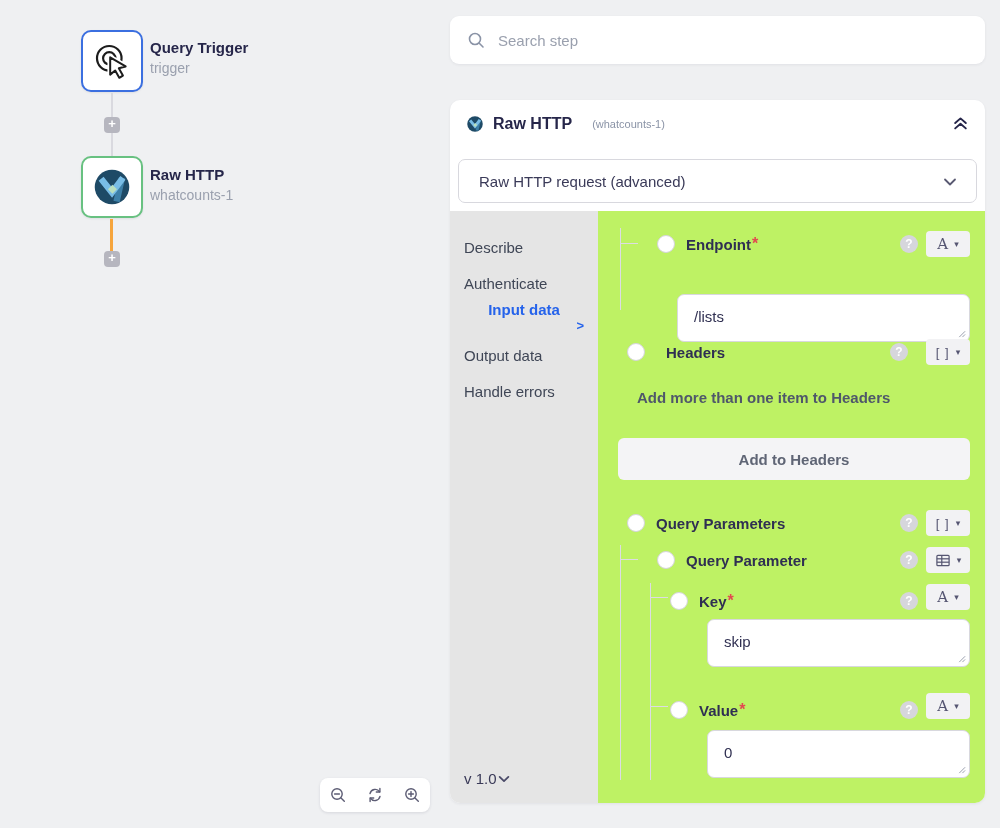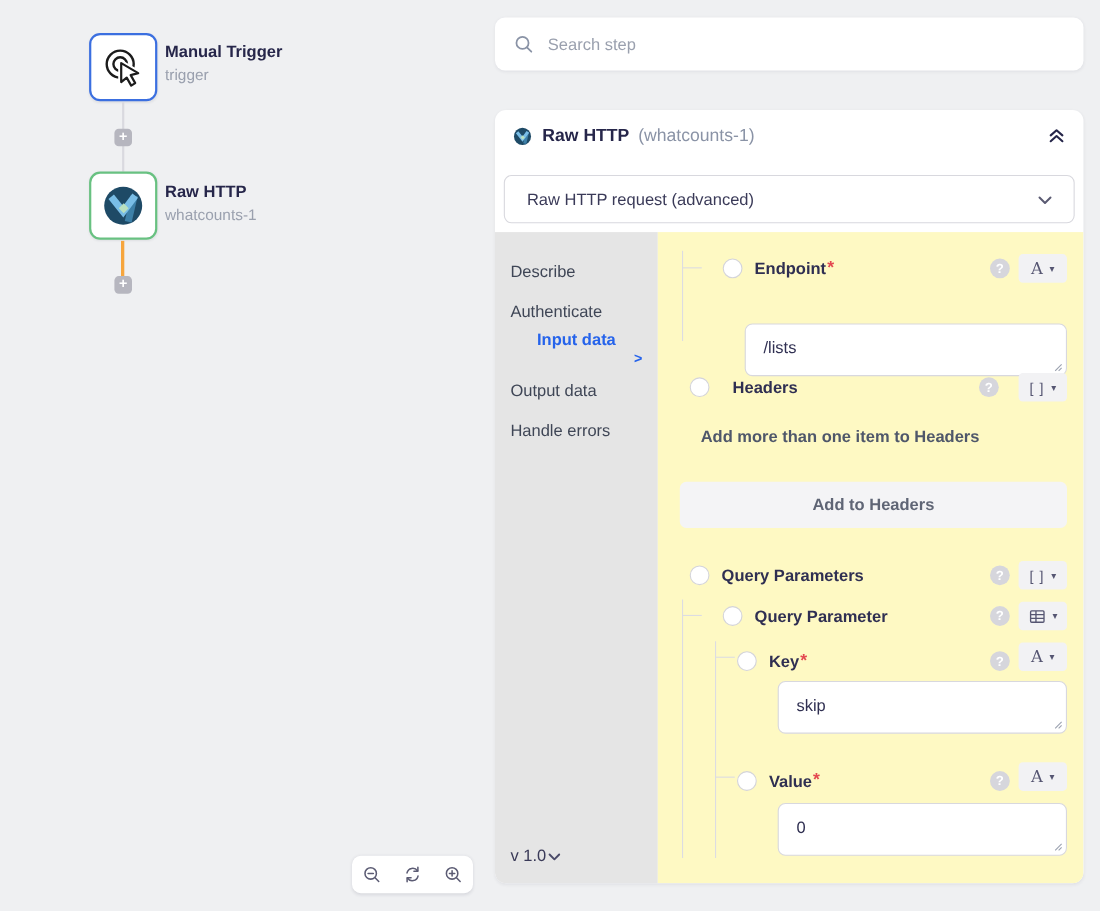--- a/index.html
+++ b/index.html
@@ -47,38 +47,38 @@
   }
   .search-input::placeholder { color:#9aa0ae; }
 
   .main-card {
     position:absolute; left:450px; top:100px; width:535px; height:703px;
     background:#fff; border-radius:10px; box-shadow:0 1px 3px rgba(40,40,70,.07);
     display:flex; flex-direction:column; overflow:hidden;
   }
   .panel-header { height:47px; display:flex; align-items:center; padding:0 16px; }
   .panel-title { font-size:16px; font-weight:bold; color:#26264a; margin-left:9px; }
-  .panel-subtitle { font-size:16px; color:#8a93a6; margin-left:8px; }
+  .panel-subtitle { font-size:11px; color:#8a93a6; margin-left:20px; }
   .collapse-btn { margin-left:auto; cursor:pointer; display:flex; }
 
   .op-select {
     margin:12px 8px 8px; height:44px; border:1px solid #d8d8de; border-radius:7px;
     display:flex; align-items:center; padding:1px 18px 0 20px;
     font-size:15px; color:#3a3a58; cursor:pointer; background:#fff;
   }
   .op-select .sel-caret { margin-left:auto; display:flex; }
 
   .panel-body { flex:1; display:flex; min-height:0; }
   .sidebar { width:148px; background:#e5e5e5; padding-top:18px; position:relative; flex-shrink:0; }
   .tab { height:36px; display:flex; align-items:center; padding:0 14px; font-size:15px; color:#3f4656; cursor:pointer; }
   .tab.active { color:#2563eb; font-weight:bold;flex-direction:column; }
   .tab .tab-arrow { margin-left:auto; color:#2563eb; font-weight:bold; font-size:13px; }
   .version { position:absolute; bottom:16px; left:14px; display:flex; align-items:center; font-size:15px; color:#3a3a58; cursor:pointer; }
 
-  .content { flex:1; position:relative; background:#fef9c3; }
+  .content { flex:1; position:relative; background:#bef264; }
   .tree-line { position:absolute; background:#dcdce2; }
 
   .field-row { position:absolute; right:15px; display:flex; align-items:center; height:24px; }
   .row-l0 { left:29px; } .row-l1 { left:59px; } .row-l2 { left:72px;align-items:flex-end; }
   .circle { width:18px; height:18px; border:1.5px solid #d4d4da; border-radius:50%; background:#fff; flex-shrink:0; cursor:pointer; }
   .field-label { font-size:15px; font-weight:bold; color:#2f2f52; margin-left:11px; }
   .req { color:#e34850; margin-left:1px; font-weight:bold; }
   .help {
     margin-left:auto; width:18px; height:18px; border-radius:50%; background:#d6d6dc;
     color:#fff; font-size:12px; font-weight:bold; display:flex; align-items:center; justify-content:center;
@@ -115,21 +115,21 @@
   <div class="node node-trigger">
     <span>
       <svg width="40" height="40" viewBox="0 0 44 44">
         <circle cx="19" cy="19" r="13.5" fill="none" stroke="#1c1c1c" stroke-width="2.4"></circle>
         <circle cx="19" cy="19" r="6.8" fill="none" stroke="#1c1c1c" stroke-width="2.4"></circle>
         <path d="M20 18 L37 28 L29.5 30 L34 38 L30 40.5 L25.5 32.5 L20 37 Z" fill="#fff" stroke="#fff" stroke-width="6" stroke-linejoin="round"></path>
         <path d="M20 18 L37 28 L29.5 30 L34 38 L30 40.5 L25.5 32.5 L20 37 Z" fill="#fff" stroke="#1c1c1c" stroke-width="2.2" stroke-linejoin="round"></path>
       </svg>
     </span>
   </div>
-  <div class="node-title" style="left:150px; top:39px;">Manual Trigger</div>
+  <div class="node-title" style="left:150px; top:39px;">Query Trigger</div>
   <div class="node-sub" style="left:150px; top:60px;">trigger</div>
 
   <div class="conn-gray"></div>
   <div class="plus-btn" style="left:104px; top:117px;">+</div>
 
   <div class="node node-http">
     <span>
       <svg width="40" height="40" viewBox="0 0 44 44">
         <defs>
             <clipPath id="wc-clip">

